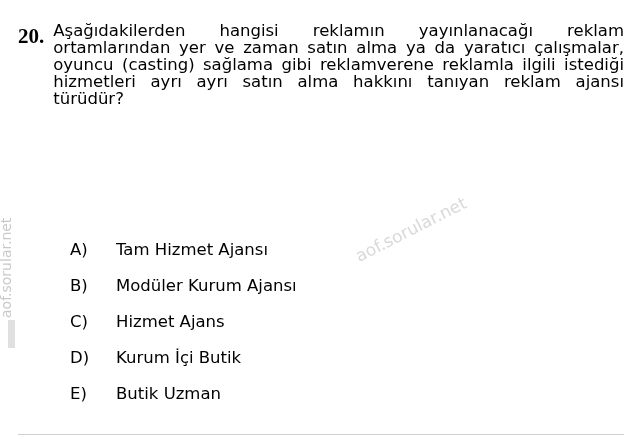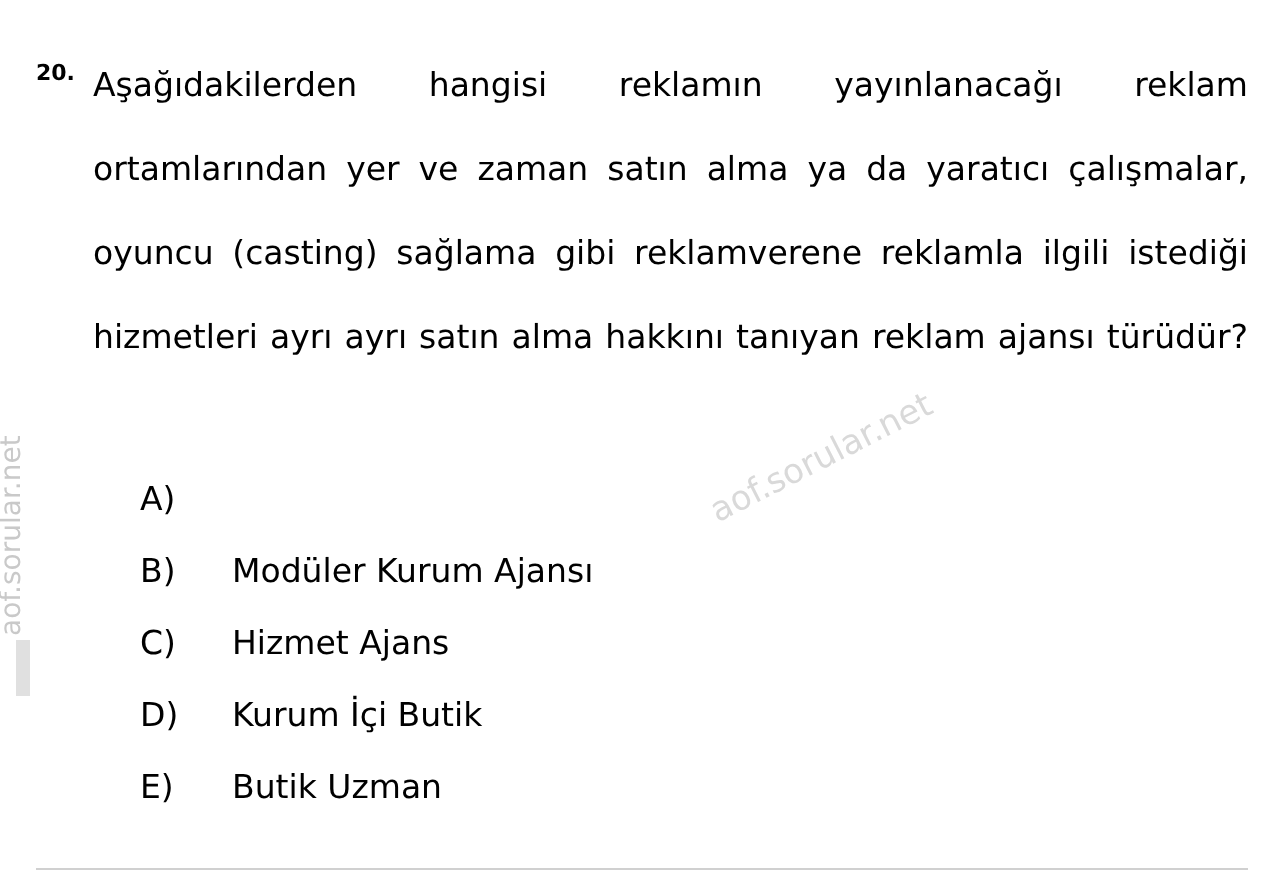--- a/index.html
+++ b/index.html
@@ -28,30 +28,31 @@
   .question-block {
     position: absolute;
     left: 18px;
     top: 22px;
     width: 606px;
     display: flex;
     align-items: flex-start;
   }
   .q-number {
     flex: 0 0 auto;
-    font-size: 11px;
+    font-size: 21px;
     font-weight: bold;
     line-height: 29px;
     padding-right: 9px;
     white-space: nowrap;
+    font-family: Liberation Serif, serif;
   }
   .q-text {
     flex: 1 1 auto;
     font-size: 16.5px;
-    line-height: 42px;
+    line-height: 17px;
     text-align: justify;
     text-align-last: justify;
     word-spacing: 0.5px;
   }
 
   
   .choices {
     position: absolute;
     left: 70px;
     top: 240px;
@@ -120,20 +121,21 @@
 <div class="page">
 
   <div class="question-block">
     <div class="q-number">20.</div>
     <div class="q-text">Aşağıdakilerden hangisi reklamın yayınlanacağı reklam ortamlarından yer ve zaman satın alma ya da yaratıcı çalışmalar, oyuncu (casting) sağlama gibi reklamverene reklamla ilgili istediği hizmetleri ayrı ayrı satın alma hakkını tanıyan reklam ajansı türüdür?</div>
   </div>
 
   <div class="choices">
     <div class="choice">
       <span class="choice-letter">A)</span>
+      <span class="choice-text">Tam Hizmet Ajansı</span>
     </div>
     <div class="choice">
       <span class="choice-letter">B)</span>
       <span class="choice-text">Modüler Kurum Ajansı</span>
     </div>
     <div class="choice">
       <span class="choice-letter">C)</span>
       <span class="choice-text">Hizmet Ajans</span>
     </div>
     <div class="choice">

